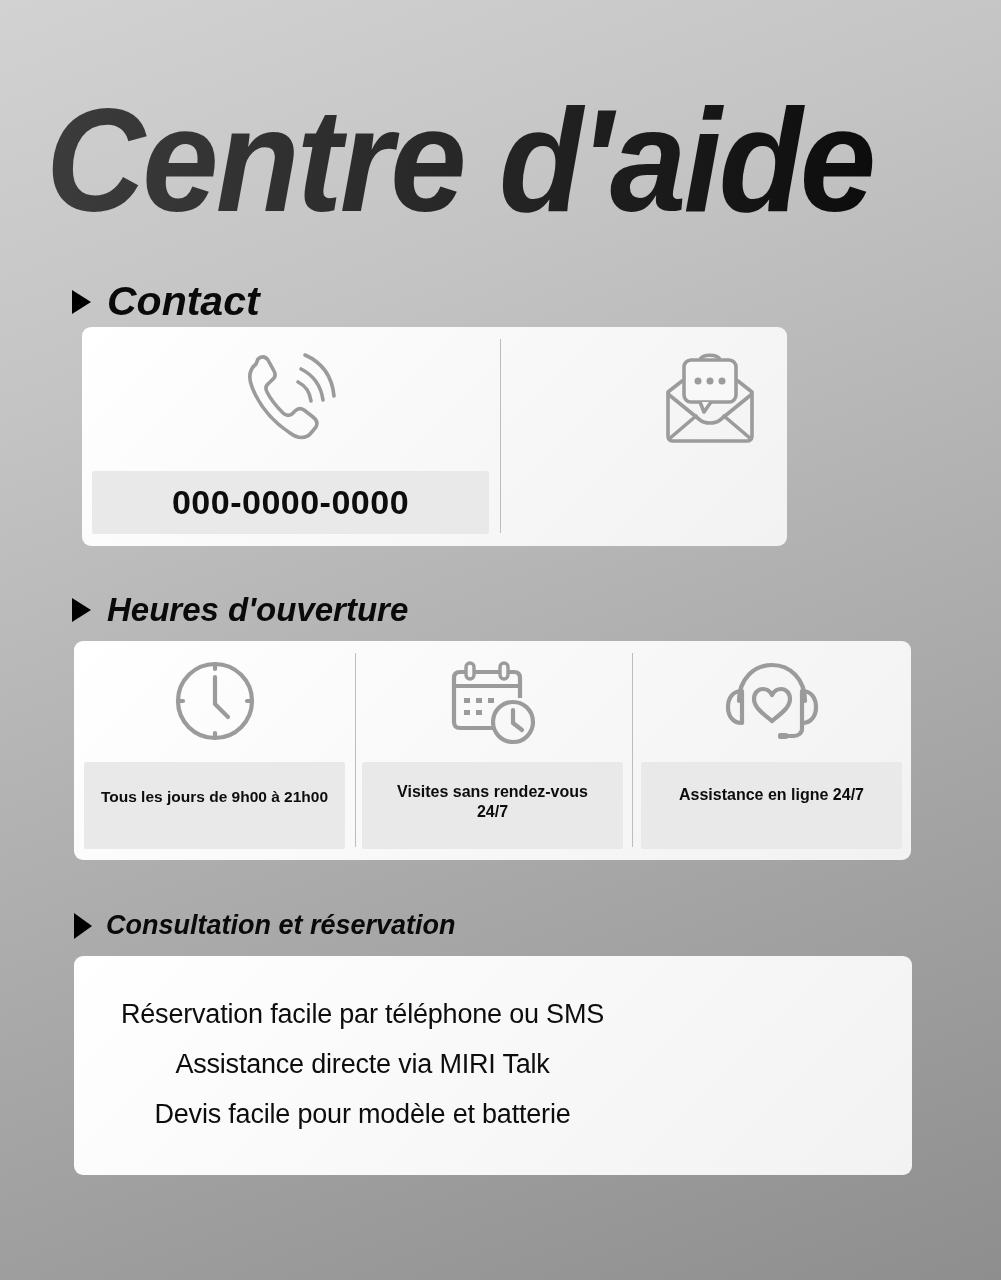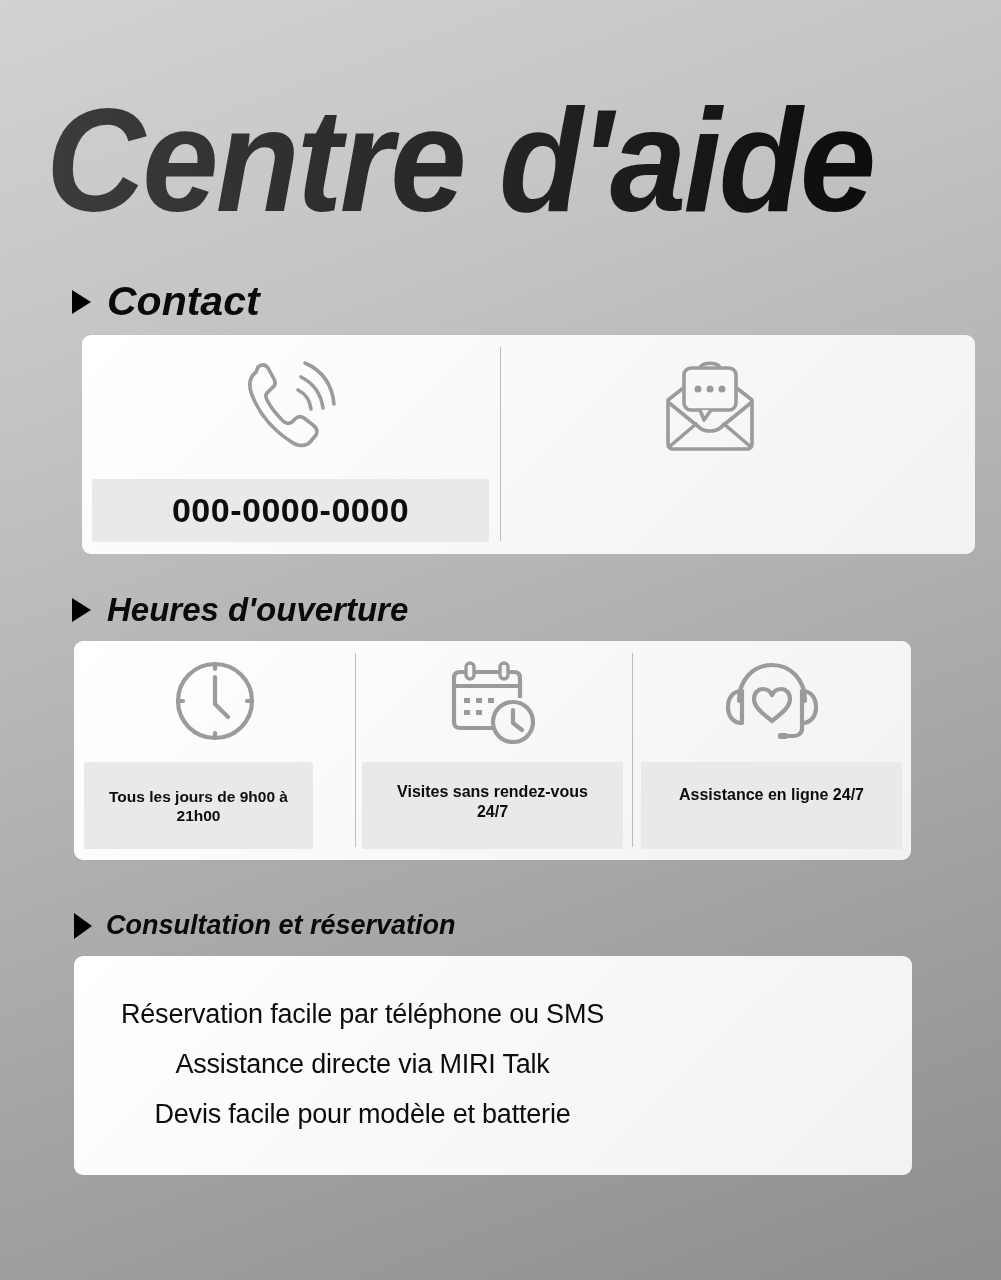--- a/index.html
+++ b/index.html
@@ -106,21 +106,21 @@
 </head>
 <body>
 
 <h1 class="page-title">Centre d'aide</h1>
 
 <div class="section-heading" style="left:72px; top:278px; font-size:41px;">
   <span class="triangle"></span>
   <span>Contact</span>
 </div>
 
-<div class="card" style="left:82px; top:327px; width:893px; height:219px;margin-top:8px;">
+<div class="card" style="left:82px; top:327px; width:705px; height:219px;">
 
   <div class="cell" style="left:0; width:418px;">
     <div class="icon-wrap" style="top:24px;">
       <svg width="90" height="92" viewBox="0 0 90 92">
         <path d="M10 13 C4 18 2 26 6 36 C13 54 26 70 44 82 C52 88 60 88 65 82 L70 76 C72 72 71 69 67 66 L58 59 C55 57 52 57 49 60 L46 63 C43 65 40 65 37 62 C30 55 25 49 21 41 C19 37 20 34 23 32 L26 29 C29 27 30 24 28 20 L22 9 C19 5 15 5 12 8 Z" fill="none" stroke="#9b9b9b" stroke-width="3.6" stroke-linejoin="round"></path>
         <path d="M52 31 C60 35 64 42 65 50" fill="none" stroke="#9b9b9b" stroke-width="3.6" stroke-linecap="round"></path>
         <path d="M55 18 C67 24 75 35 77 49" fill="none" stroke="#9b9b9b" stroke-width="3.6" stroke-linecap="round"></path>
         <path d="M59 4 C75 11 86 24 88 45" fill="none" stroke="#9b9b9b" stroke-width="3.6" stroke-linecap="round"></path>
       </svg>
     </div>
@@ -155,21 +155,21 @@
 <div class="card" style="left:74px; top:641px; width:837px; height:219px;">
 
   <div class="cell" style="left:0; width:281px;">
     <div class="icon-wrap" style="top:19px;">
       <svg width="82" height="82" viewBox="0 0 82 82">
         <circle cx="41" cy="41" r="37" fill="none" stroke="#9b9b9b" stroke-width="4.2"></circle>
         <path d="M41 17 L41 44 L54 57" fill="none" stroke="#9b9b9b" stroke-width="4.2" stroke-linecap="round" stroke-linejoin="round"></path>
         <path d="M41 4 L41 9 M41 73 L41 78 M4 41 L9 41 M73 41 L78 41" stroke="#9b9b9b" stroke-width="4.2" stroke-linecap="round"></path>
       </svg>
     </div>
-    <div class="label-box hours-label small" style="left:10px; width:229px; top:121px; height:87px; padding-top:26px;">Tous les jours de 9h00 à 21h00</div>
+    <div class="label-box hours-label small" style="left:10px; width:261px; top:121px; height:87px; padding-top:26px;">Tous les jours de 9h00 à 21h00</div>
   </div>
 
   <div class="divider" style="left:281px; top:12px; height:194px;"></div>
 
   <div class="cell" style="left:282px; width:276px;">
     <div class="icon-wrap" style="top:19px;">
       <svg width="88" height="88" viewBox="0 0 88 88">
         <path d="M56 68 L10 68 C6 68 4 66 4 62 L4 18 C4 14 6 12 10 12 L64 12 C68 12 70 14 70 18 L70 38" fill="none" stroke="#9b9b9b" stroke-width="4.2" stroke-linejoin="round"></path>
         <path d="M4 26 L70 26" stroke="#9b9b9b" stroke-width="4.2"></path>
         <rect x="16" y="3" width="8" height="16" rx="4" fill="#f8f8f8" stroke="#9b9b9b" stroke-width="3.4"></rect>

